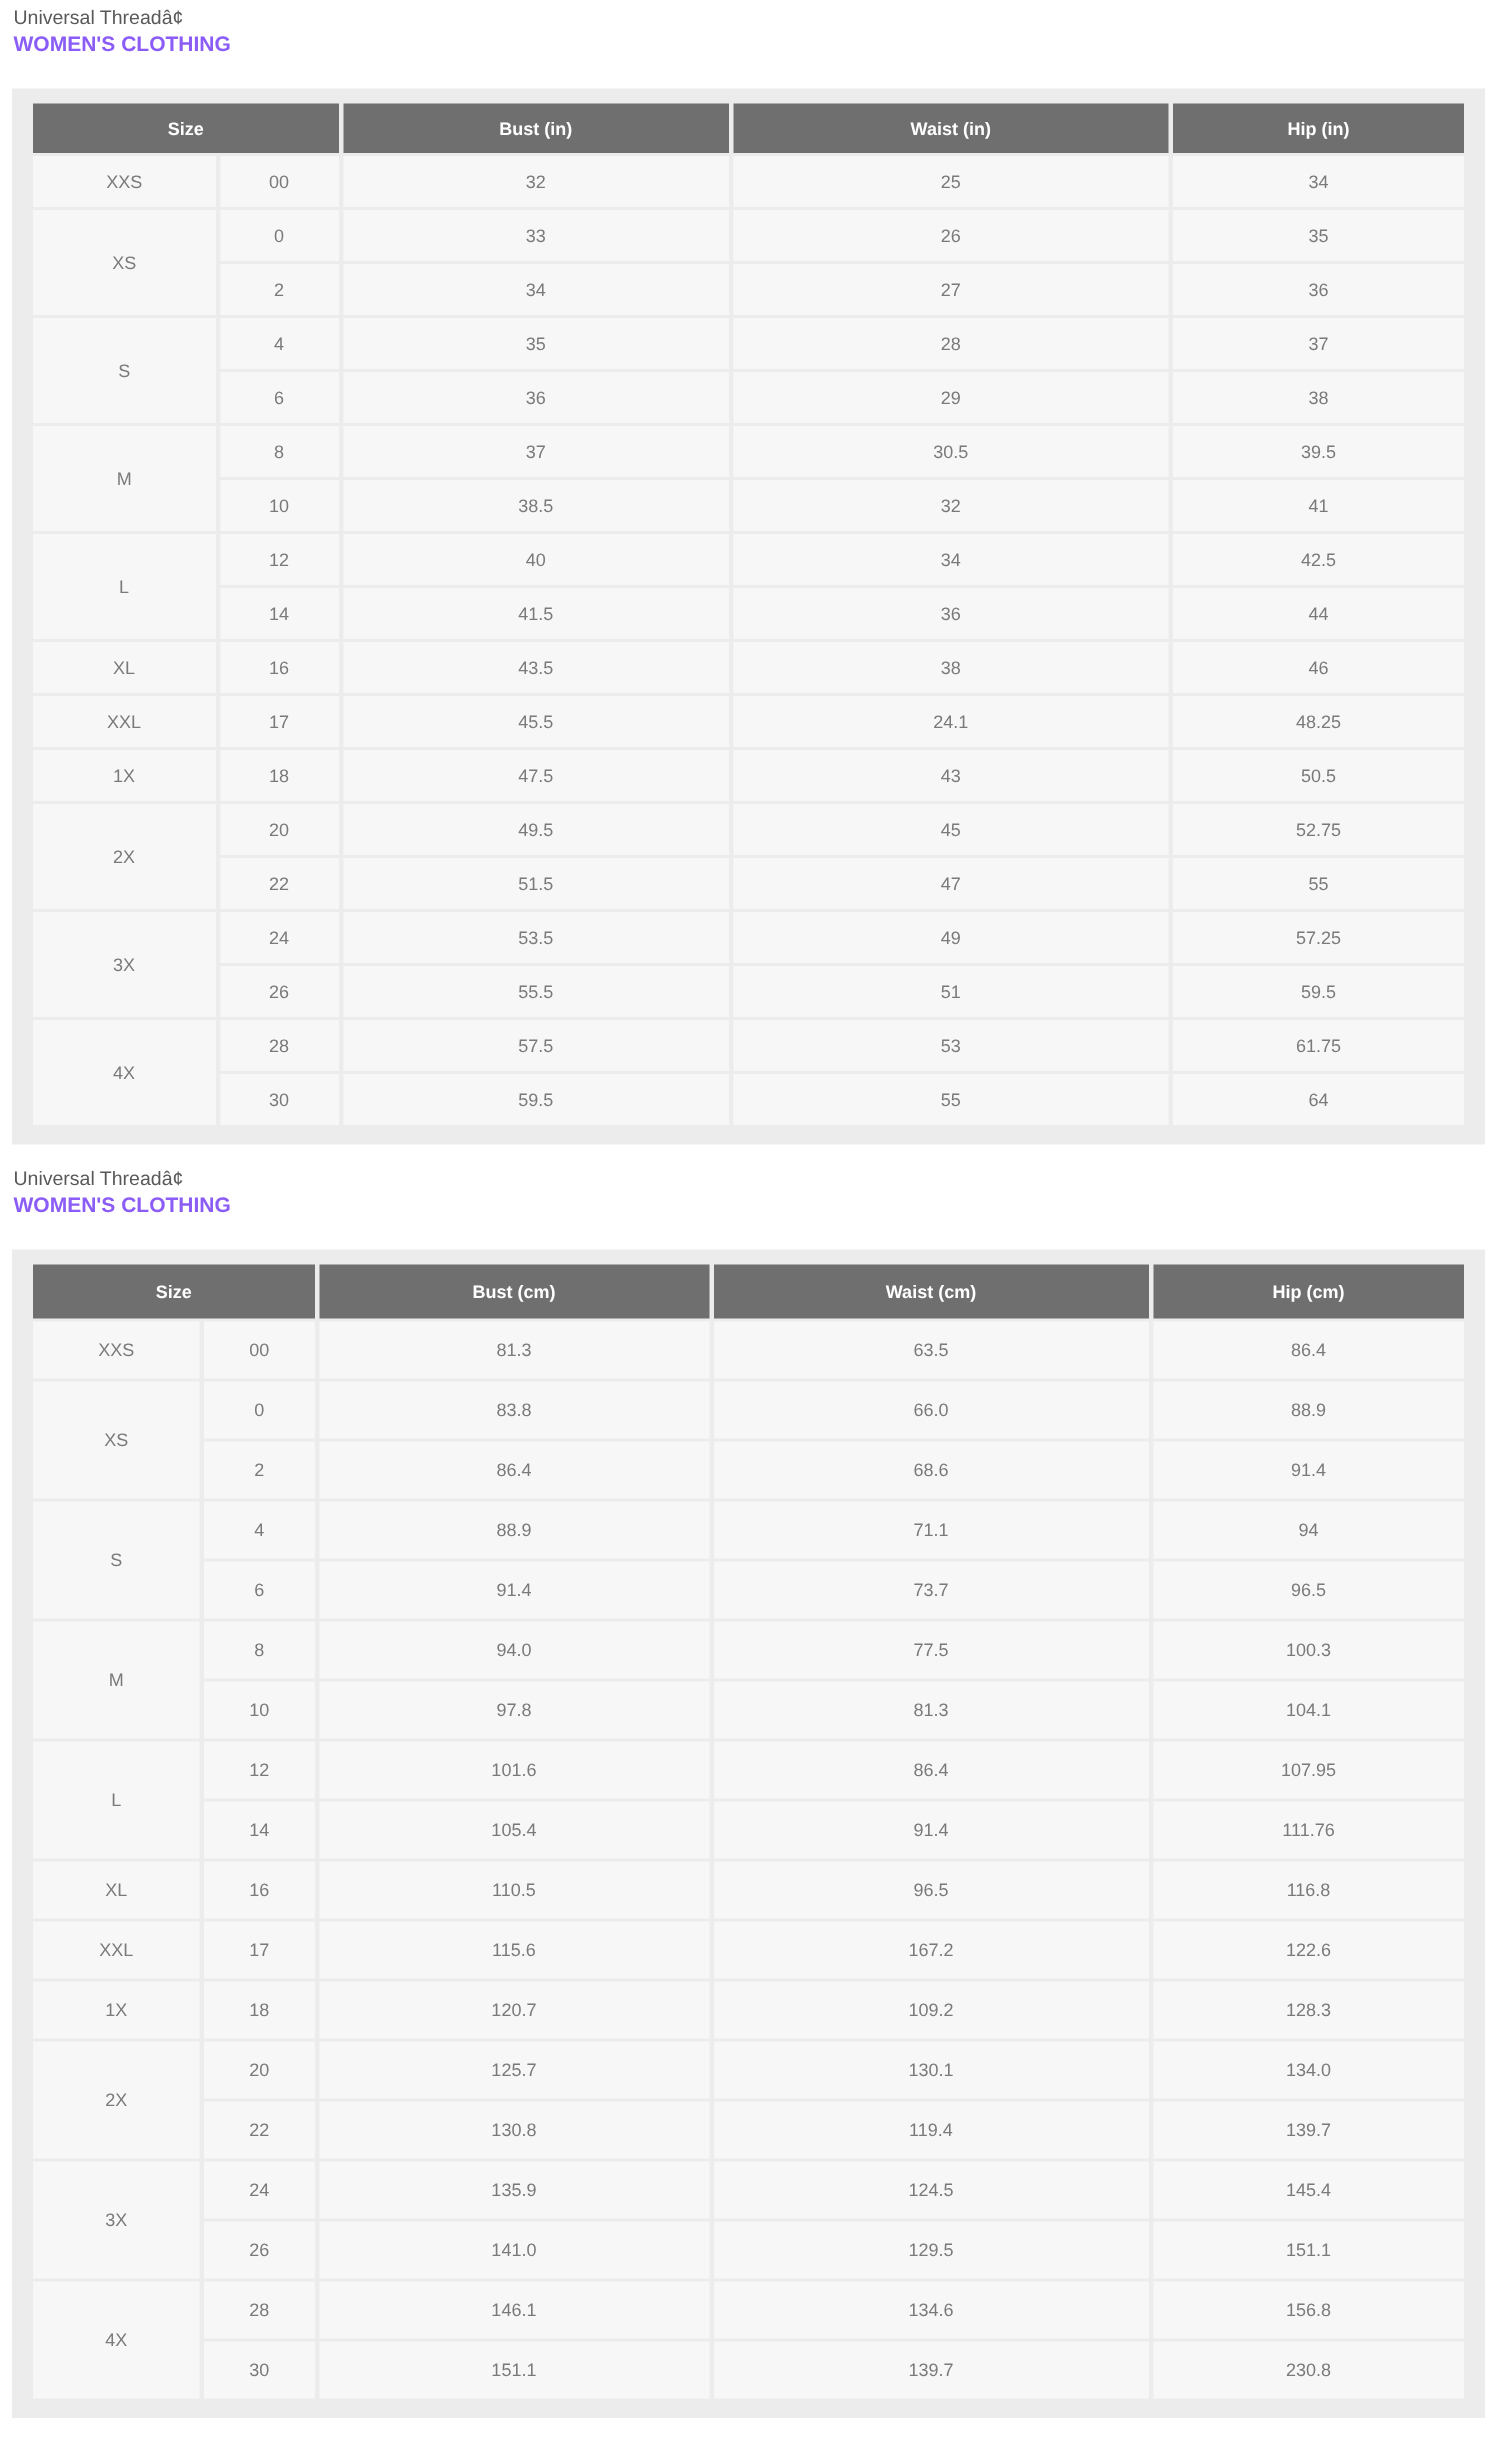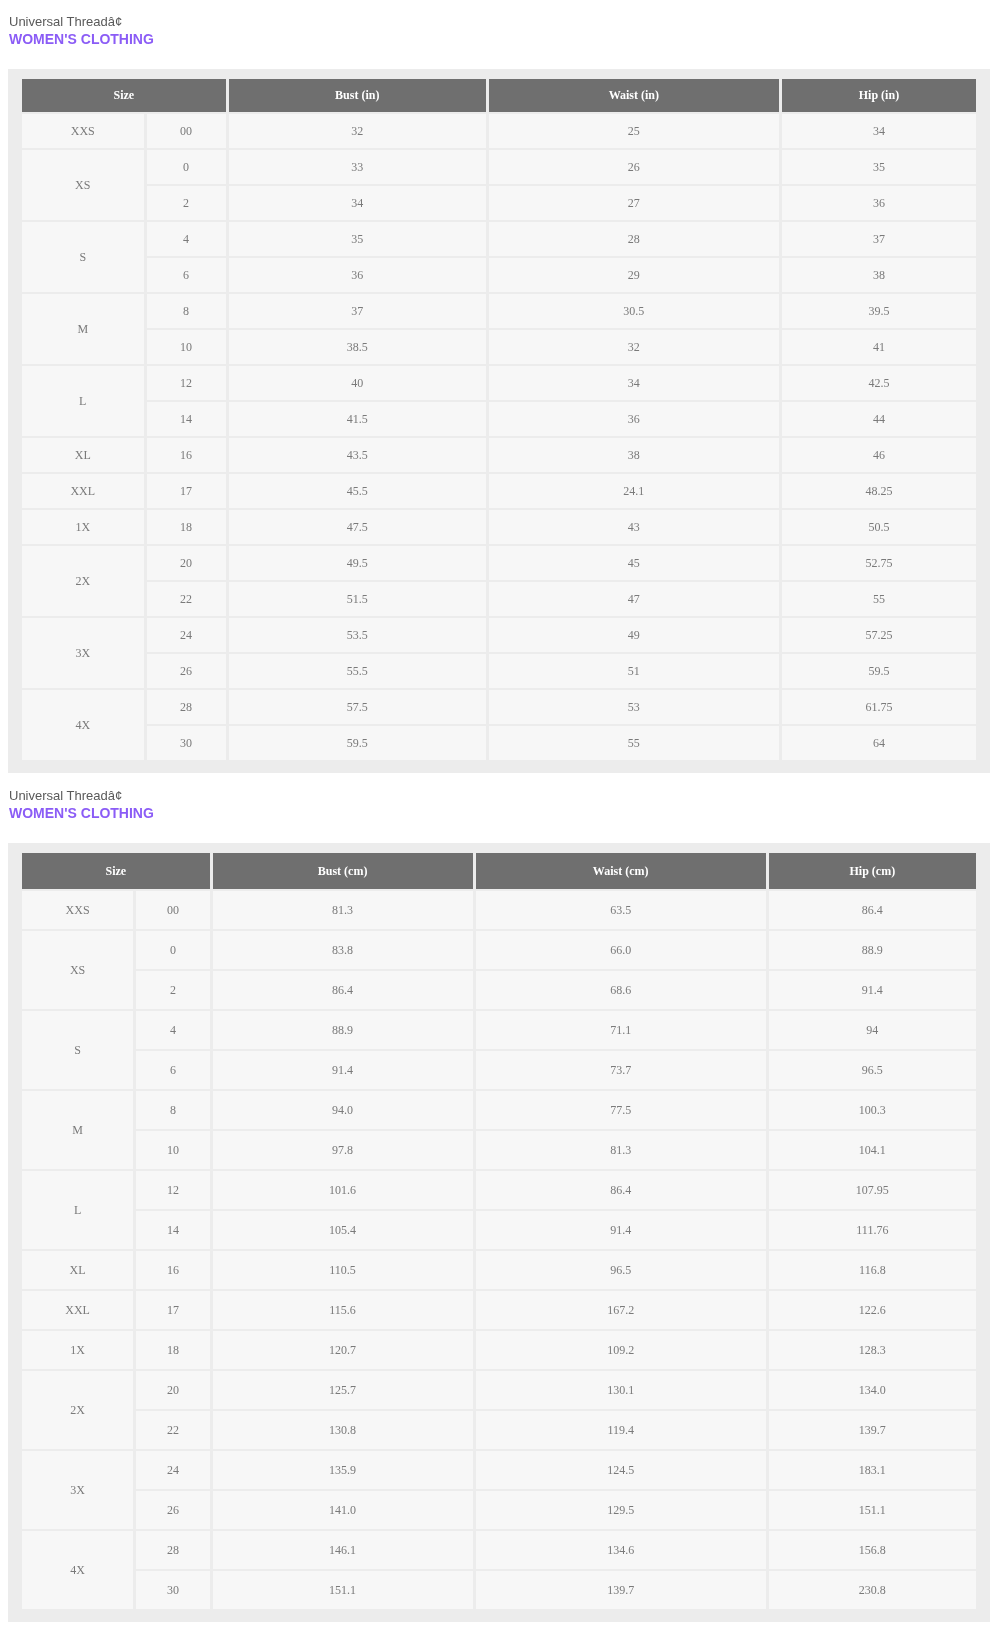--- a/index.html
+++ b/index.html
@@ -1,34 +1,33 @@
 <!DOCTYPE html>
 <html><head>
 <meta charset="utf-8">
 <style>
   html,body{margin:0;padding:0;}
   body{
     width:1000px;height:1634px;overflow:hidden;background:#ffffff;
     font-family:"Liberation Sans", sans-serif;
   }
-  .titles{margin:14px 0 0 9px;}
+  .titles{margin:4px 0 0 9px;}
   .brand{font-size:13px;color:#595959;line-height:16px;}
   .category{font-size:14px;font-weight:bold;color:#8b5cf6;line-height:18px;}
   .chart-section.second .titles{margin-top:15px;}
   .panel{
     background:#ececec;
     margin:21px 10px 0 8px;
     padding:8px 11px 11px 11px;
   }
   table.size-table{
     width:100%;
     border-collapse:separate;
     border-spacing:3px 2px;
     table-layout:fixed;
-    font-family:Liberation Serif, serif;
   }
   .size-table th{
     background:#6f6f6f;color:#ffffff;
     font-size:12px;font-weight:bold;text-align:center;
     padding:0;
   }
   .size-table td{
     background:#f7f7f7;color:#7a7a7a;
     font-size:12px;text-align:center;vertical-align:middle;
     padding:0;
@@ -314,21 +313,21 @@
               <td>22</td>
               <td>130.8</td>
               <td>119.4</td>
               <td>139.7</td>
             </tr>
             <tr>
               <td rowspan="2">3X</td>
               <td>24</td>
               <td>135.9</td>
               <td>124.5</td>
-              <td>183.1</td>
+              <td>145.4</td>
             </tr>
             <tr>
               <td>26</td>
               <td>141.0</td>
               <td>129.5</td>
               <td>151.1</td>
             </tr>
             <tr>
               <td rowspan="2">4X</td>
               <td>28</td>

